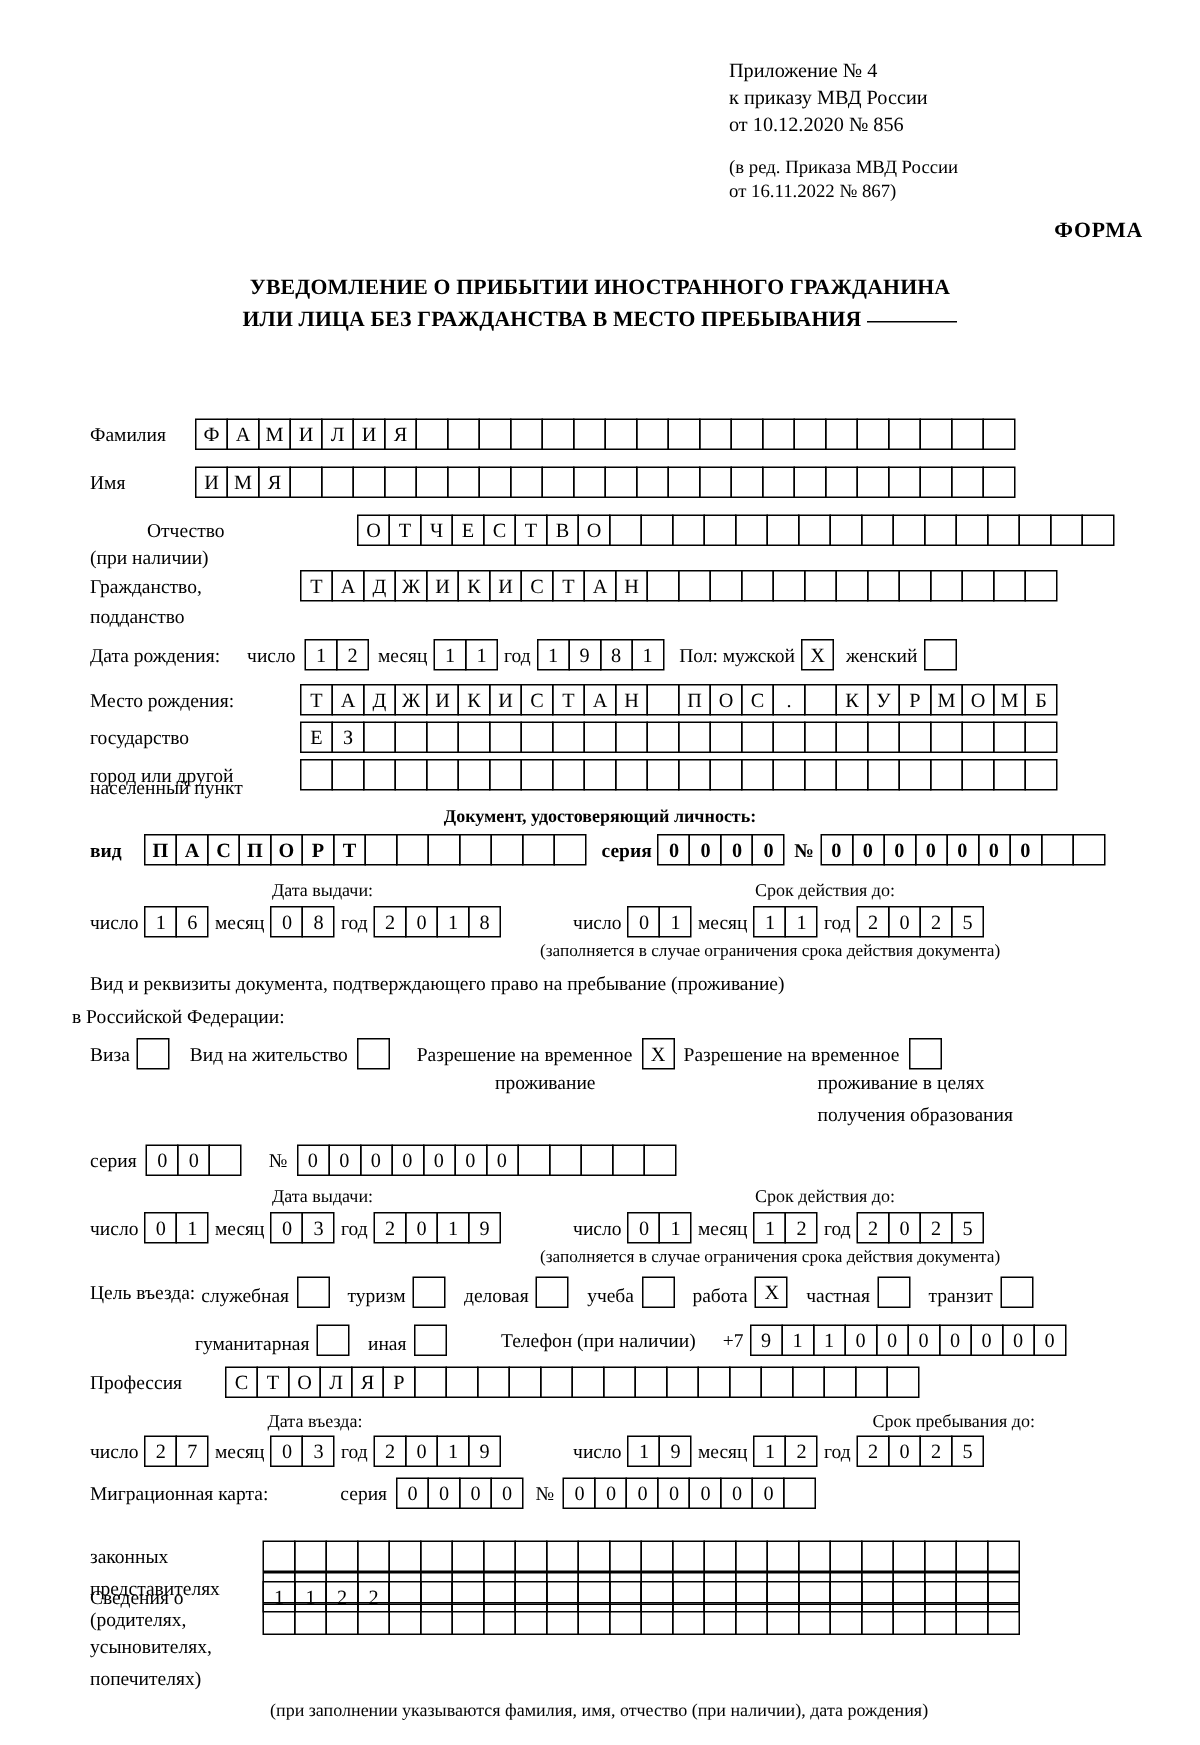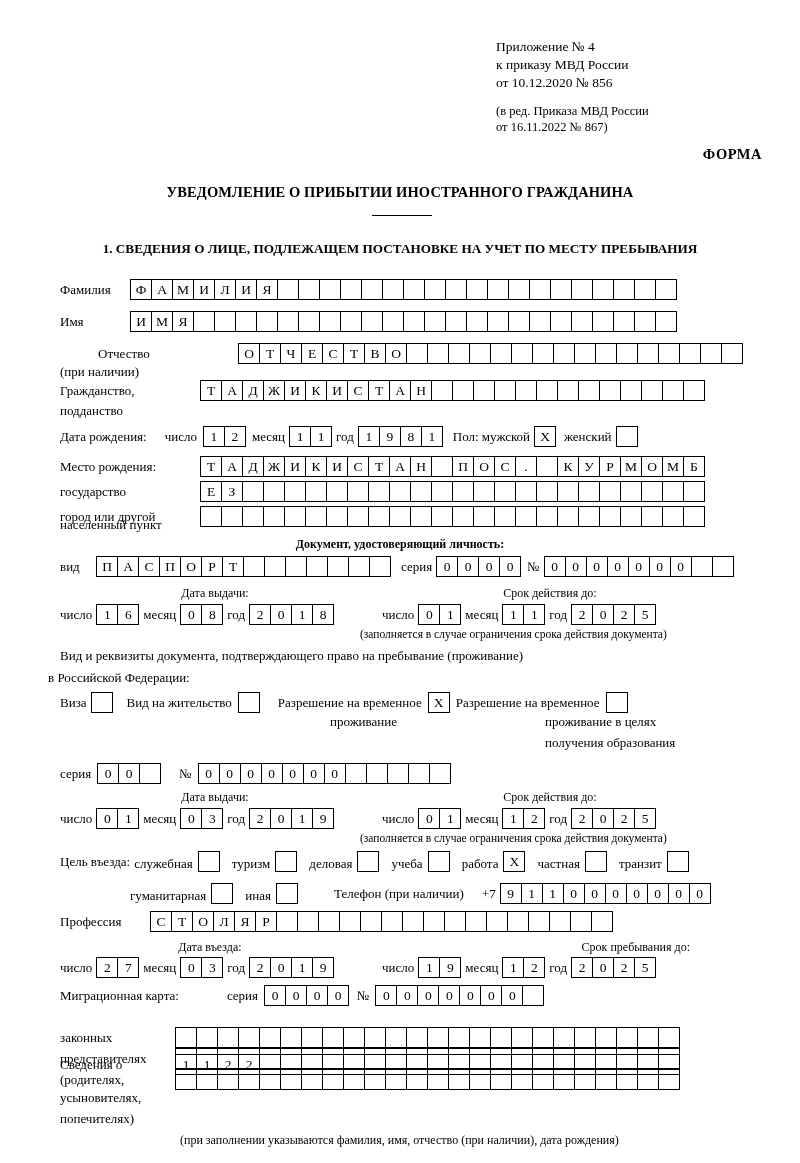--- a/index.html
+++ b/index.html
@@ -19,21 +19,21 @@
     position: relative;
     width: 800px;
     height: 1163px;
     padding: 0;
     box-sizing: border-box;
   }
   
   .hdr {
     position: absolute;
     top: 38px;
-    right: 44px;
+    right: 54px;
     width: 260px;
     font-size: 13.5px;
     line-height: 1.33;
     text-align: left;
   }
   .hdr .grp2 { margin-top: 11px; font-size: 12.5px; }
   .forma {
     position: absolute;
     top: 146px;
     right: 38px;
@@ -128,24 +128,23 @@
     <div>от 10.12.2020 № 856</div>
     <div class="grp2">
       <div>(в ред. Приказа МВД России</div>
       <div>от 16.11.2022 № 867)</div>
     </div>
   </div>
   <div class="forma">ФОРМА</div>
 
   <div class="title">
     <div>УВЕДОМЛЕНИЕ О ПРИБЫТИИ ИНОСТРАННОГО ГРАЖДАНИНА</div>
-    <div class="ln2"><span class="uline"></span></div>
-  </div>
-
-  <div class="section1">1. СВЕДЕНИЯ О ЛИЦЕ, ПОДЛЕЖАЩЕМ ПОСТАНОВКЕ НА УЧЕТ ПО МЕСТУ ПРЕБЫВАНИЯ</div>
+    <div class="ln2"><span>ИЛИ ЛИЦА БЕЗ ГРАЖДАНСТВА В МЕСТО ПРЕБЫВАНИЯ</span><span class="uline"></span></div>
+  </div>
+
 
   <div class="row" style="top:279px; left:60px;">
     <span class="lbl" style="width:70px;">Фамилия</span>
     <span class="cells" id="surname-cells">
         <span class="cell">Ф</span>
         <span class="cell">А</span>
         <span class="cell">М</span>
         <span class="cell">И</span>
         <span class="cell">Л</span>
         <span class="cell">И</span>
@@ -391,21 +390,21 @@
         <span class="cell"></span>
         <span class="cell"></span>
       </span>
   </div>
   <div class="row" style="top:517px; left:60px;">
     <span class="lbl">населенный пункт</span>
   </div>
 
   <div class="center-note bold" style="top:537px; left:0; width:800px;">Документ, удостоверяющий личность:</div>
 
-  <div class="row" style="top:556px; left:60px;">
+  <div class="row" style="top:556px; left:60px;font-weight:bold;">
     <span class="lbl" style="width:36px;">вид</span>
     <span class="cells" id="id-kind">
         <span class="cell">П</span>
         <span class="cell">А</span>
         <span class="cell">С</span>
         <span class="cell">П</span>
         <span class="cell">О</span>
         <span class="cell">Р</span>
         <span class="cell">Т</span>
         <span class="cell"></span>

